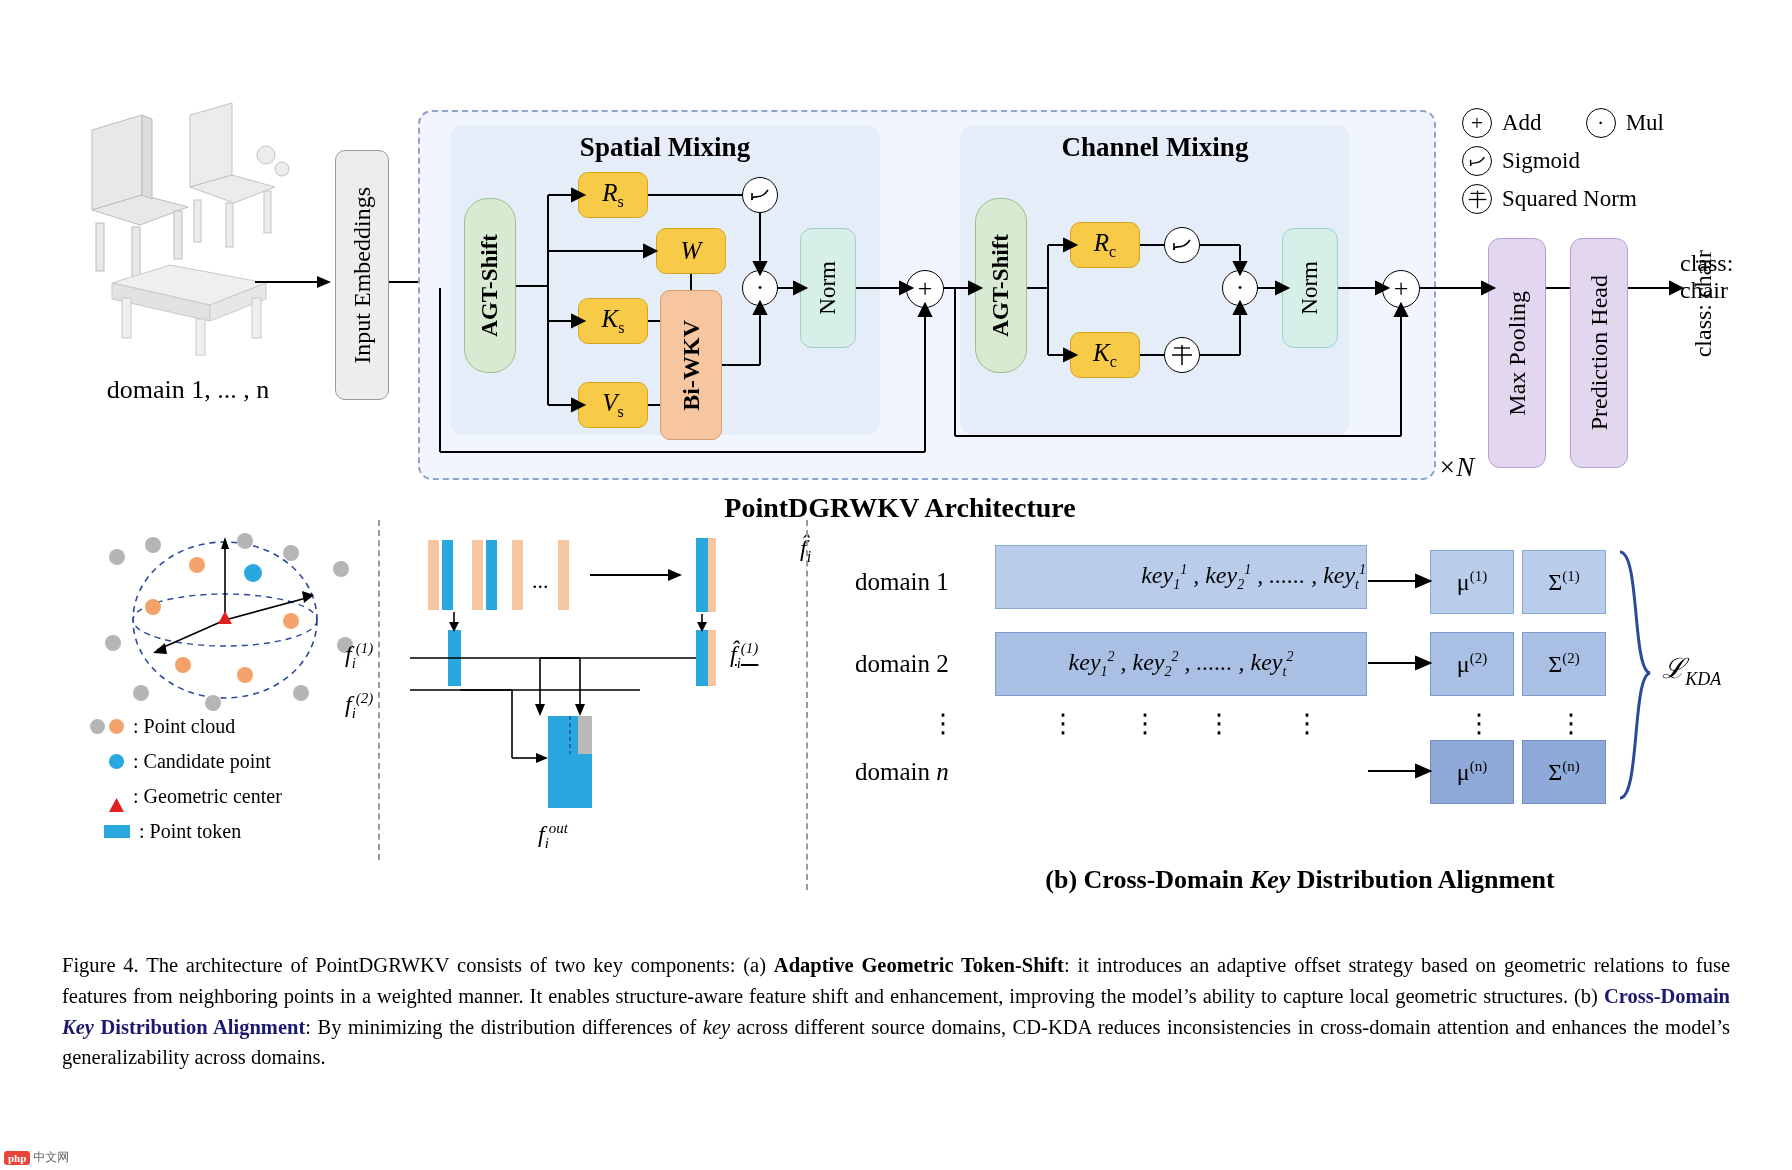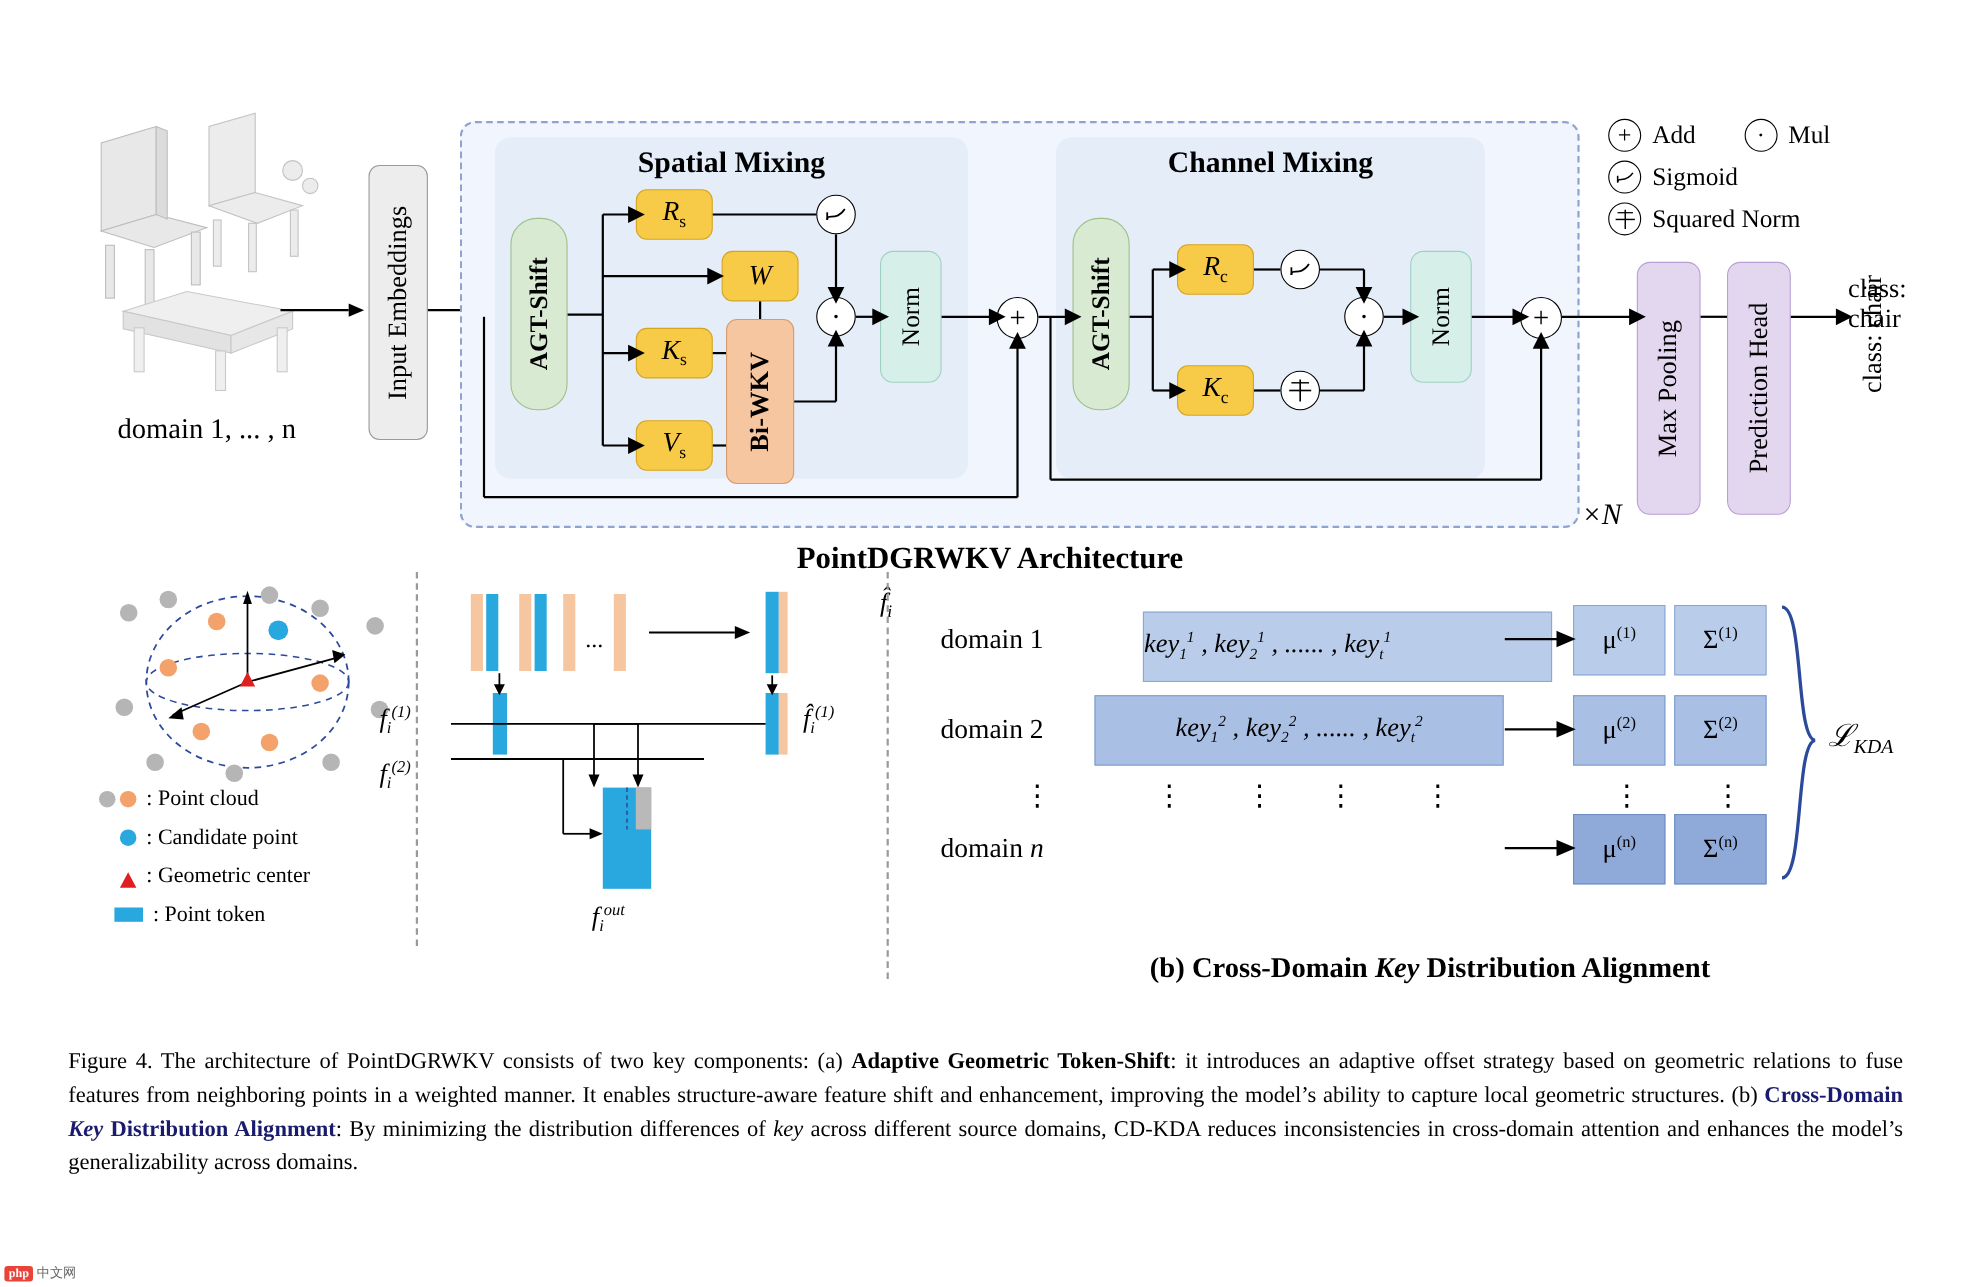--- a/index.html
+++ b/index.html
@@ -376,21 +376,21 @@
       <span style="display:inline-flex;gap:4px;">
         <span class="swatch-circle" style="background:#b5b5b5;"></span>
         <span class="swatch-circle" style="background:#f2a26a;"></span>
       </span>
       <span>: Point cloud</span>
     </div>
     <div class="legend-row" style="margin-bottom:12px;">
       <span class="swatch-circle" style="background:#29a8e0;margin-left:19px;"></span>
       <span>: Candidate point</span>
     </div>
-    <div class="legend-row" style="margin-bottom:12px;">
+    <div class="legend-row" style="margin-bottom:12px;align-items:flex-end;">
       <span style="margin-left:19px;width:15px;height:14px;display:inline-block;">
         <svg width="15" height="14" viewBox="0 0 15 14">
             <polygon points="7.5,0 15,14 0,14" fill="#e02020"></polygon>
           </svg>
       </span>
       <span>: Geometric center</span>
     </div>
     <div class="legend-row">
       <span style="margin-left:14px;width:26px;height:13px;background:#29a8e0;display:inline-block;"></span>
       <span>: Point token</span>
@@ -451,34 +451,34 @@
 
   <div class="abs" style="left:800px;top:535px;font-size:24px;">
     <span style="font-style:italic;">f̂<sub style="font-size:16px;">i</sub></span>
   </div>
   <div class="abs" style="left:345px;top:640px;font-size:24px;">
     <span style="font-style:italic;">f<sub style="font-size:15px;">i</sub><sup style="font-size:15px;">(1)</sup></span>
   </div>
   <div class="abs" style="left:345px;top:690px;font-size:24px;">
     <span style="font-style:italic;">f<sub style="font-size:15px;">i</sub><sup style="font-size:15px;">(2)</sup></span>
   </div>
-  <div class="abs" style="left:730px;top:640px;font-size:24px;">
+  <div class="abs" style="left:730px;top:640px;font-size:24px;text-decoration:underline;">
     <span style="font-style:italic;">f̂<sub style="font-size:15px;">i</sub><sup style="font-size:15px;">(1)</sup></span>
   </div>
   <div class="abs" style="left:538px;top:820px;font-size:24px;">
     <span style="font-style:italic;">f<sub style="font-size:15px;">i</sub><sup style="font-size:15px;">out</sup></span>
   </div>
 
 
   <div class="abs" style="left:806px;top:520px;width:0;height:370px;border-left:2px dashed #9a9a9a;"></div>
 
   <div class="abs" style="left:850px;top:540px;width:900px;height:330px;">
 
     <div class="abs" style="left:5px;top:28px;font-size:25px;">domain 1</div>
-    <div class="abs kbox" style="left:145px;top:16px;width:370px;height:62px;display:flex;align-items:center;justify-content:flex-start;margin-left:44px;">
+    <div class="abs kbox" style="left:145px;top:5px;width:370px;height:62px;display:flex;align-items:center;justify-content:flex-end;">
       <span style="font-size:24px;font-style:italic;">key<sub style="font-size:14px;">1</sub><sup style="font-size:14px;">1</sup> , key<sub style="font-size:14px;">2</sub><sup style="font-size:14px;">1</sup> , ...... , key<sub style="font-size:14px;">t</sub><sup style="font-size:14px;">1</sup></span>
     </div>
     <div class="abs kbox" style="left:580px;top:10px;width:82px;height:62px;display:flex;align-items:center;justify-content:center;">
       <span style="font-size:24px;">μ<sup style="font-size:15px;">(1)</sup></span>
     </div>
     <div class="abs kbox" style="left:672px;top:10px;width:82px;height:62px;display:flex;align-items:center;justify-content:center;">
       <span style="font-size:24px;">Σ<sup style="font-size:15px;">(1)</sup></span>
     </div>
 
     <div class="abs" style="left:5px;top:110px;font-size:25px;">domain 2</div>

